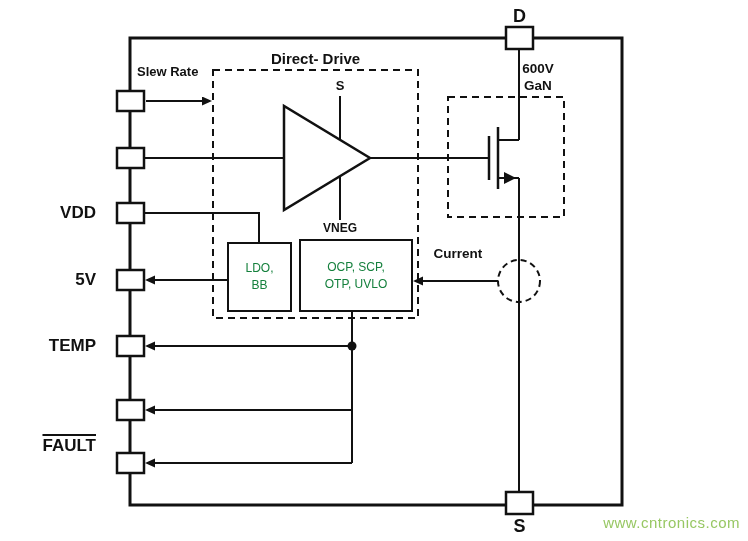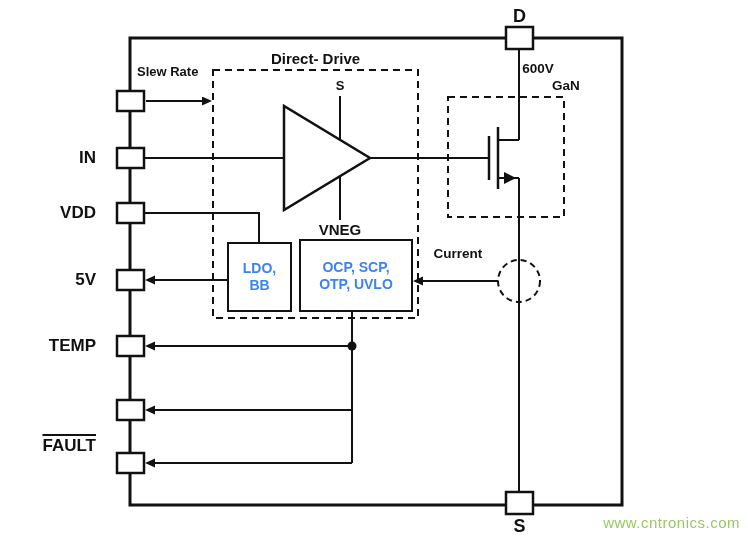--- a/index.html
+++ b/index.html
@@ -7,21 +7,21 @@
     position:relative;width:748px;height:541px;background:#ffffff;
     font-family:"Liberation Sans", sans-serif;color:#111;overflow:hidden;
   }
   .stage svg{position:absolute;left:0;top:0;}
   .lbl{position:absolute;font-weight:bold;color:#111;white-space:nowrap;}
   .pin-lbl{left:10px;width:86px;text-align:right;font-size:17px;line-height:20px;height:20px;}
   .overline{text-decoration:overline;text-decoration-thickness:2px;margin-top:37px;}
   .center{text-align:center;}
   .blocktext{
     position:absolute;display:flex;flex-direction:column;align-items:center;justify-content:center;
-    font-weight:bold;font-size:14px;line-height:17px;color:#3b82f6;text-align:center;
+    font-weight:normal;font-size:12px;line-height:17px;color:#15803d;text-align:center;
   }
   .watermark{
     position:absolute;top:514px;right:8px;font-size:15px;font-weight:normal;
     letter-spacing:0.5px;opacity:0.9;
   }
 </style>
 </head>
 <body>
 
 <div class="stage">
@@ -85,36 +85,35 @@
     <rect x="117" y="203" width="27" height="20" fill="#ffffff" stroke="#111" stroke-width="2.5"></rect>
     <rect x="117" y="270" width="27" height="20" fill="#ffffff" stroke="#111" stroke-width="2.5"></rect>
     <rect x="117" y="336" width="27" height="20" fill="#ffffff" stroke="#111" stroke-width="2.5"></rect>
     <rect x="117" y="400" width="27" height="20" fill="#ffffff" stroke="#111" stroke-width="2.5"></rect>
     <rect x="117" y="453" width="27" height="20" fill="#ffffff" stroke="#111" stroke-width="2.5"></rect>
 
     <rect x="506" y="27" width="27" height="22" fill="#ffffff" stroke="#111" stroke-width="2.5"></rect>
     <rect x="506" y="492" width="27" height="22" fill="#ffffff" stroke="#111" stroke-width="2.5"></rect>
   </svg>
 
-  <div class="lbl pin-lbl" style="top:148px">IN</div>
   <div class="lbl pin-lbl" style="top:203px">VDD</div>
   <div class="lbl pin-lbl" style="top:270px">5V</div>
   <div class="lbl pin-lbl" style="top:336px">TEMP</div>
   <div class="lbl pin-lbl overline" style="top:399px">FAULT</div>
 
   <div class="lbl center" style="left:492px;top:6px;width:55px;font-size:18px">D</div>
   <div class="lbl center" style="left:492px;top:516px;width:55px;font-size:18px">S</div>
 
   <div class="lbl" style="left:137px;top:64px;font-size:13px">Slew Rate</div>
   <div class="lbl center" style="left:213px;top:50px;width:205px;font-size:15px">Direct- Drive</div>
   <div class="lbl center" style="left:320px;top:78px;width:40px;font-size:13px">S</div>
-  <div class="lbl center" style="left:307px;top:221px;width:66px;font-size:15px">VNEG</div>
+  <div class="lbl center" style="left:307px;top:221px;width:66px;font-size:12px">VNEG</div>
   <div class="lbl center" style="left:418px;top:246px;width:80px;font-size:13.5px">Current</div>
   <div class="lbl center" style="left:502px;top:61px;width:72px;font-size:13.5px">600V</div>
-  <div class="lbl center" style="left:530px;top:78px;width:72px;font-size:13.5px">GaN</div>
+  <div class="lbl center" style="left:502px;top:78px;width:72px;font-size:13.5px">GaN</div>
 
   <div class="blocktext" style="left:228px;top:243px;width:63px;height:68px">
     <span>LDO,</span>
     <span>BB</span>
   </div>
   <div class="blocktext" style="left:300px;top:240px;width:112px;height:71px">
     <span>OCP, SCP,</span>
     <span>OTP, UVLO</span>
   </div>
 

